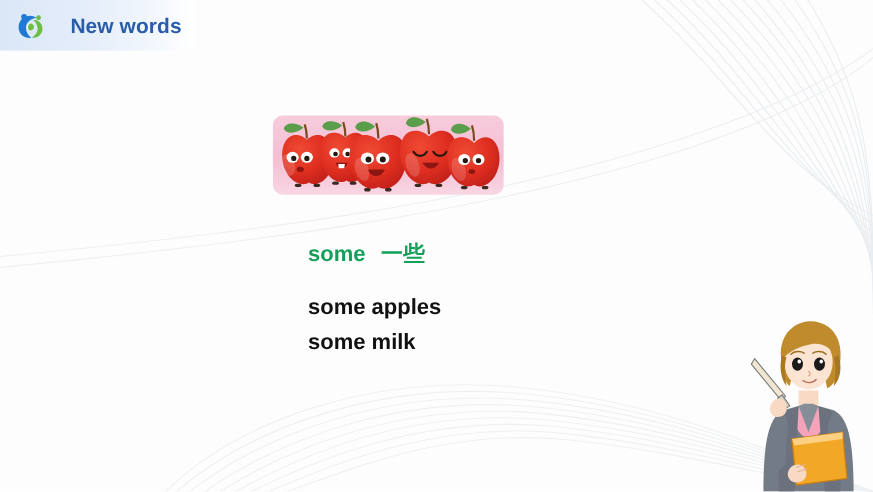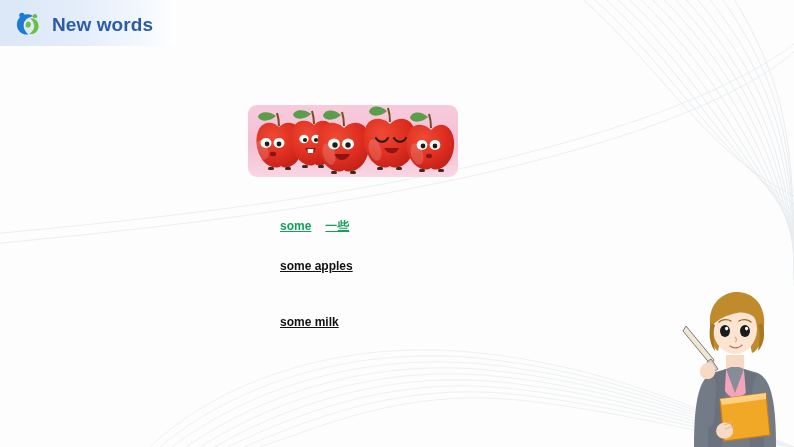--- a/index.html
+++ b/index.html
@@ -37,21 +37,21 @@
     width: 176px;
     height: 46px;
     background: linear-gradient(to right, #dbe7f7 0%, #e4edfa 45%, #f2f7fd 78%, #ffffff 100%);
   }
   .header-row {
     position: absolute;
     left: 14px;
     top: 9px;
     display: flex;
     align-items: center;
-    gap: 10px;
+    gap: 22px;
     height: 30px;
   }
   .logo-icon {
     width: 28px;
     height: 28px;
     display: block;
     flex: 0 0 auto;
   }
   .header-title {
     font-size: 19px;
@@ -73,38 +73,37 @@
   .apples-svg { display: block; width: 210px; height: 95px; }
 
   
   .word-block {
     position: absolute;
     left: 280px;
     top: 220px;
     width: 330px;
   }
   .word-line {
-    font-size: 12px;
+    font-size: 20px;
     font-weight: bold;
     line-height: 1;
     white-space: nowrap;
-    text-decoration: underline;
   }
   .line-headword {
     color: #12a05a;
     margin-bottom: 28px;
   }
   .line-headword .cn {
     margin-left: 14px;
     font-family: "DejaVu Sans", sans-serif;
     font-weight: bold;
   }
   .line-phrase {
     color: #111111;
-    margin-bottom: 44px;
+    margin-bottom: 12px;
   }
   .line-phrase.last { margin-bottom: 15px; }
 
   
   .teacher-figure {
     position: absolute;
     right: 8px;
     bottom: 0;
     width: 104px;
     height: 158px;

